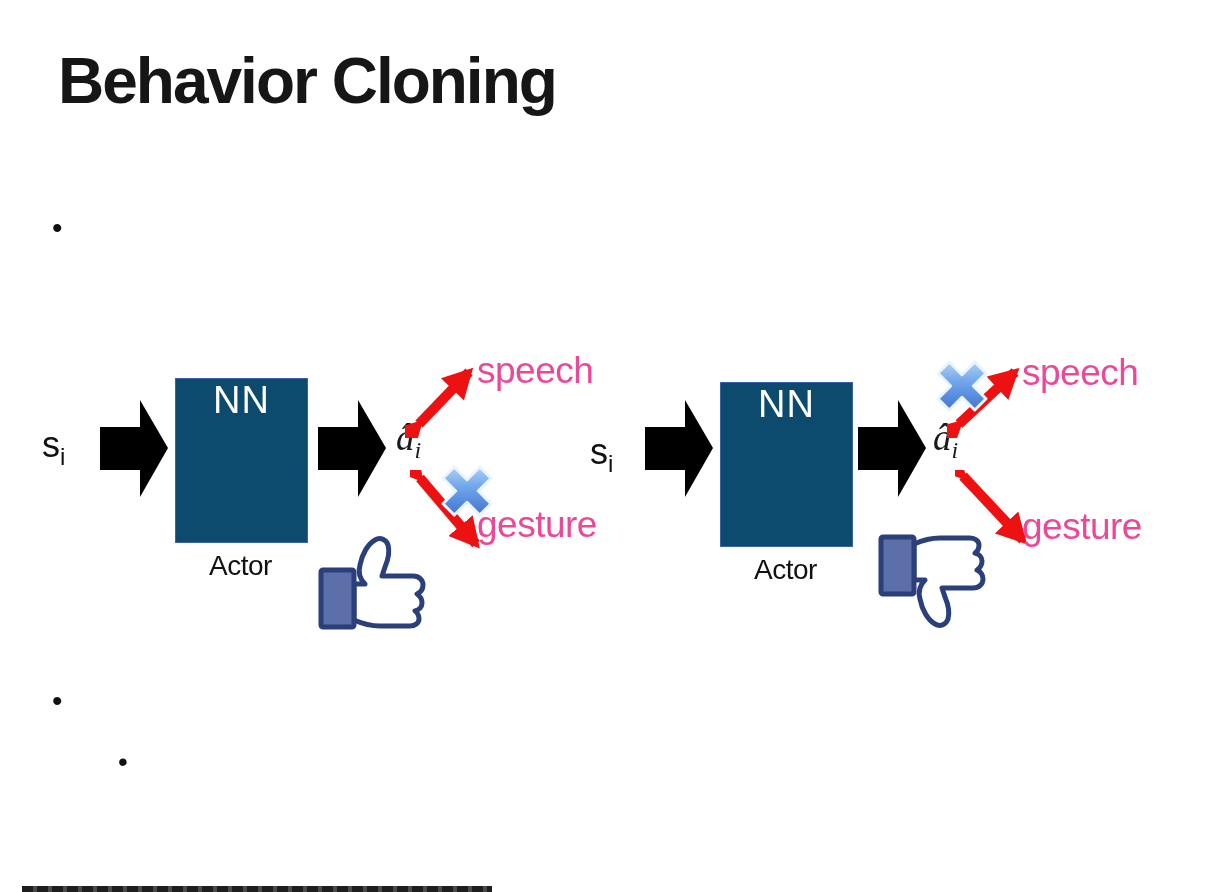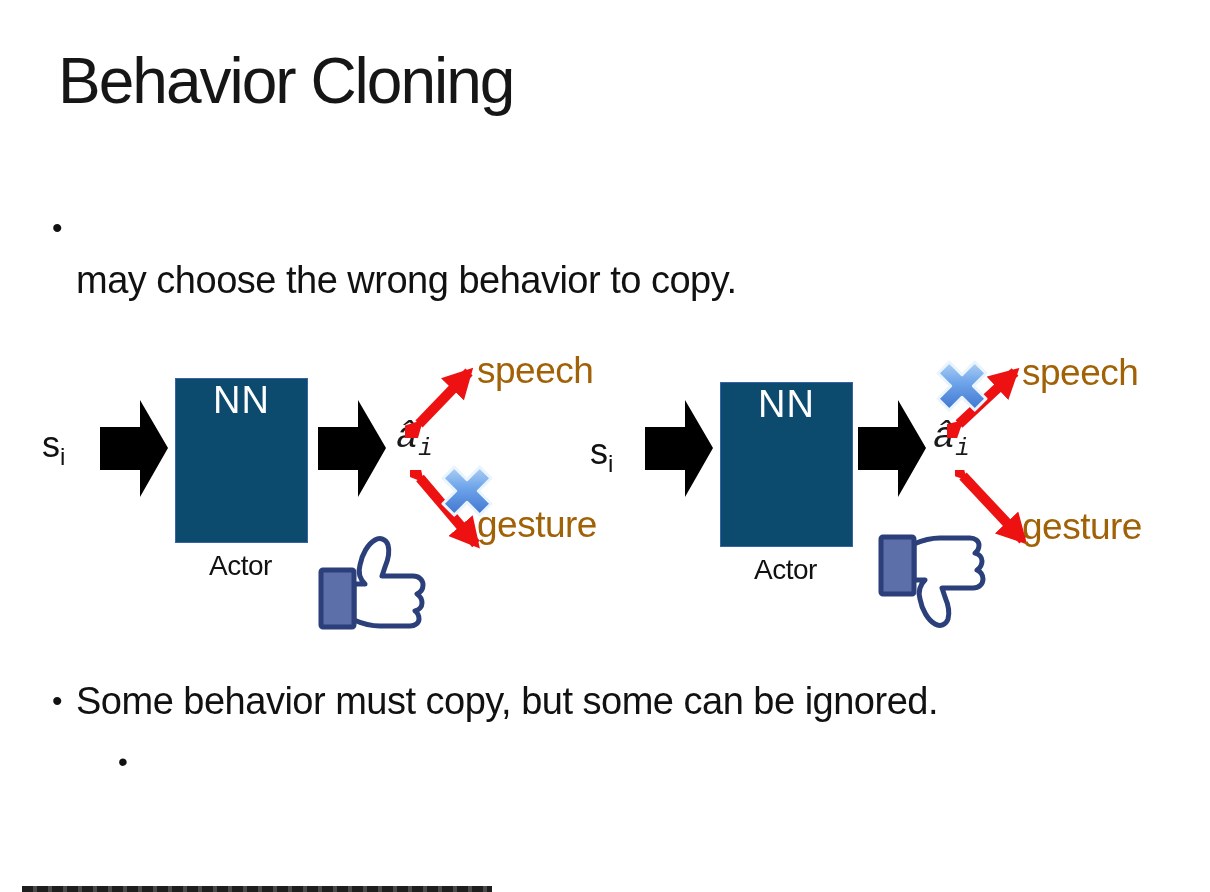--- a/index.html
+++ b/index.html
@@ -1,42 +1,42 @@
 <!DOCTYPE html>
 <html><head>
 <meta charset="utf-8">
 <style>
   html,body{margin:0;padding:0;background:#ffffff;}
   .slide{position:relative;width:1210px;height:892px;background:#ffffff;overflow:hidden;
          font-family:"Liberation Sans",sans-serif;color:#111;}
   .abs{position:absolute;}
   
-  .title{left:58px;top:44px;font-size:64px;font-weight:400;letter-spacing:-2px;color:#161616;}
+  .title{left:58px;top:44px;font-size:64px;font-weight:700;letter-spacing:-2px;color:#161616;}
   
   .bullet{display:flex;align-items:flex-start;}
   .dot{flex:0 0 auto;}
   .b1{left:52px;top:202px;width:1080px;font-size:38px;letter-spacing:-0.5px;line-height:52px;}
   .b1 .dot{font-size:30px;line-height:52px;margin-right:14px;}
   .b2{left:52px;top:676px;width:1120px;font-size:38px;letter-spacing:-0.5px;line-height:50px;}
   .b2 .dot{font-size:30px;line-height:50px;margin-right:14px;}
   .b3{left:118px;top:738px;width:1040px;font-size:35px;letter-spacing:-0.5px;line-height:48px;}
   .b3 .dot{font-size:28px;line-height:48px;margin-right:14px;}
   
   .diag{width:600px;height:300px;}
   .diag-left{left:40px;top:350px;}
   .diag-right{left:585px;top:350px;}
   
   .state{font-size:36px;color:#111;text-align:right;}
   .state sub,.ahat sub{font-size:24px;}
   .nnbox{width:131px;height:163px;background:#0c4a6e;border:1.5px solid #3A62A8;
          display:flex;justify-content:center;}
   .nnlabel{color:#ffffff;font-size:38px;letter-spacing:1px;}
   .actor{width:131px;text-align:center;font-size:28px;letter-spacing:-0.5px;color:#111;}
-  .ahat{font-family:Liberation Mono, monospace;font-style:italic;font-size:37px;color:#1a1a1a;}
-  .lbl{font-size:37px;letter-spacing:-0.5px;color:#a16207;}
+  .ahat{font-family:Liberation Serif, serif;font-style:italic;font-size:37px;color:#1a1a1a;}
+  .lbl{font-size:37px;letter-spacing:-0.5px;color:#ec4899;}
   .blackarrow,.redarrow,.xmark,.thumb{display:block;}
   
   .bottom-bar{left:22px;top:886px;width:470px;height:6px;
     background:repeating-linear-gradient(90deg,#1e1e1e 0 11px,#4a4a4a 11px 15px);}
 </style>
 </head>
 <body>
 
 <svg width="0" height="0" style="position:absolute" aria-hidden="true">
   <defs>
@@ -65,21 +65,21 @@
     </g>
   </defs>
 </svg>
 
 <div class="slide">
 
   <div class="abs title">Behavior Cloning</div>
 
   <div class="abs bullet b1">
     <span class="dot">•</span>
-    <span class="btext"><br><span>may choose the wrong behavior to copy.</span></span>
+    <span class="btext"><br></span>
   </div>
 
   <div class="abs diag diag-left">
     <div class="abs state" style="left:2px;top:74px;"><span>s</span><sub>i</sub></div>
 
     <svg class="abs blackarrow" style="left:60px;top:50px;" width="68" height="97" viewBox="0 0 68 97">
         <use href="#blackarrow-shape"></use>
       </svg>
 
     <div class="abs nnbox" style="left:135px;top:28px;">
@@ -144,21 +144,20 @@
 
     <svg class="abs thumb" style="left:293px;top:182px;" width="112" height="100" viewBox="0 0 112 100">
         <g transform="scale(1,-1) translate(0,-100)">
           <use href="#thumb-shape"></use>
         </g>
       </svg>
   </div>
 
   <div class="abs bullet b2">
     <span class="dot">•</span>
-    <span class="btext">Some behavior must copy, but some can be ignored.</span>
   </div>
 
   <div class="abs bullet b3">
     <span class="dot">•</span>
   </div>
 
   <div class="abs bottom-bar"></div>
 
 </div>
 

